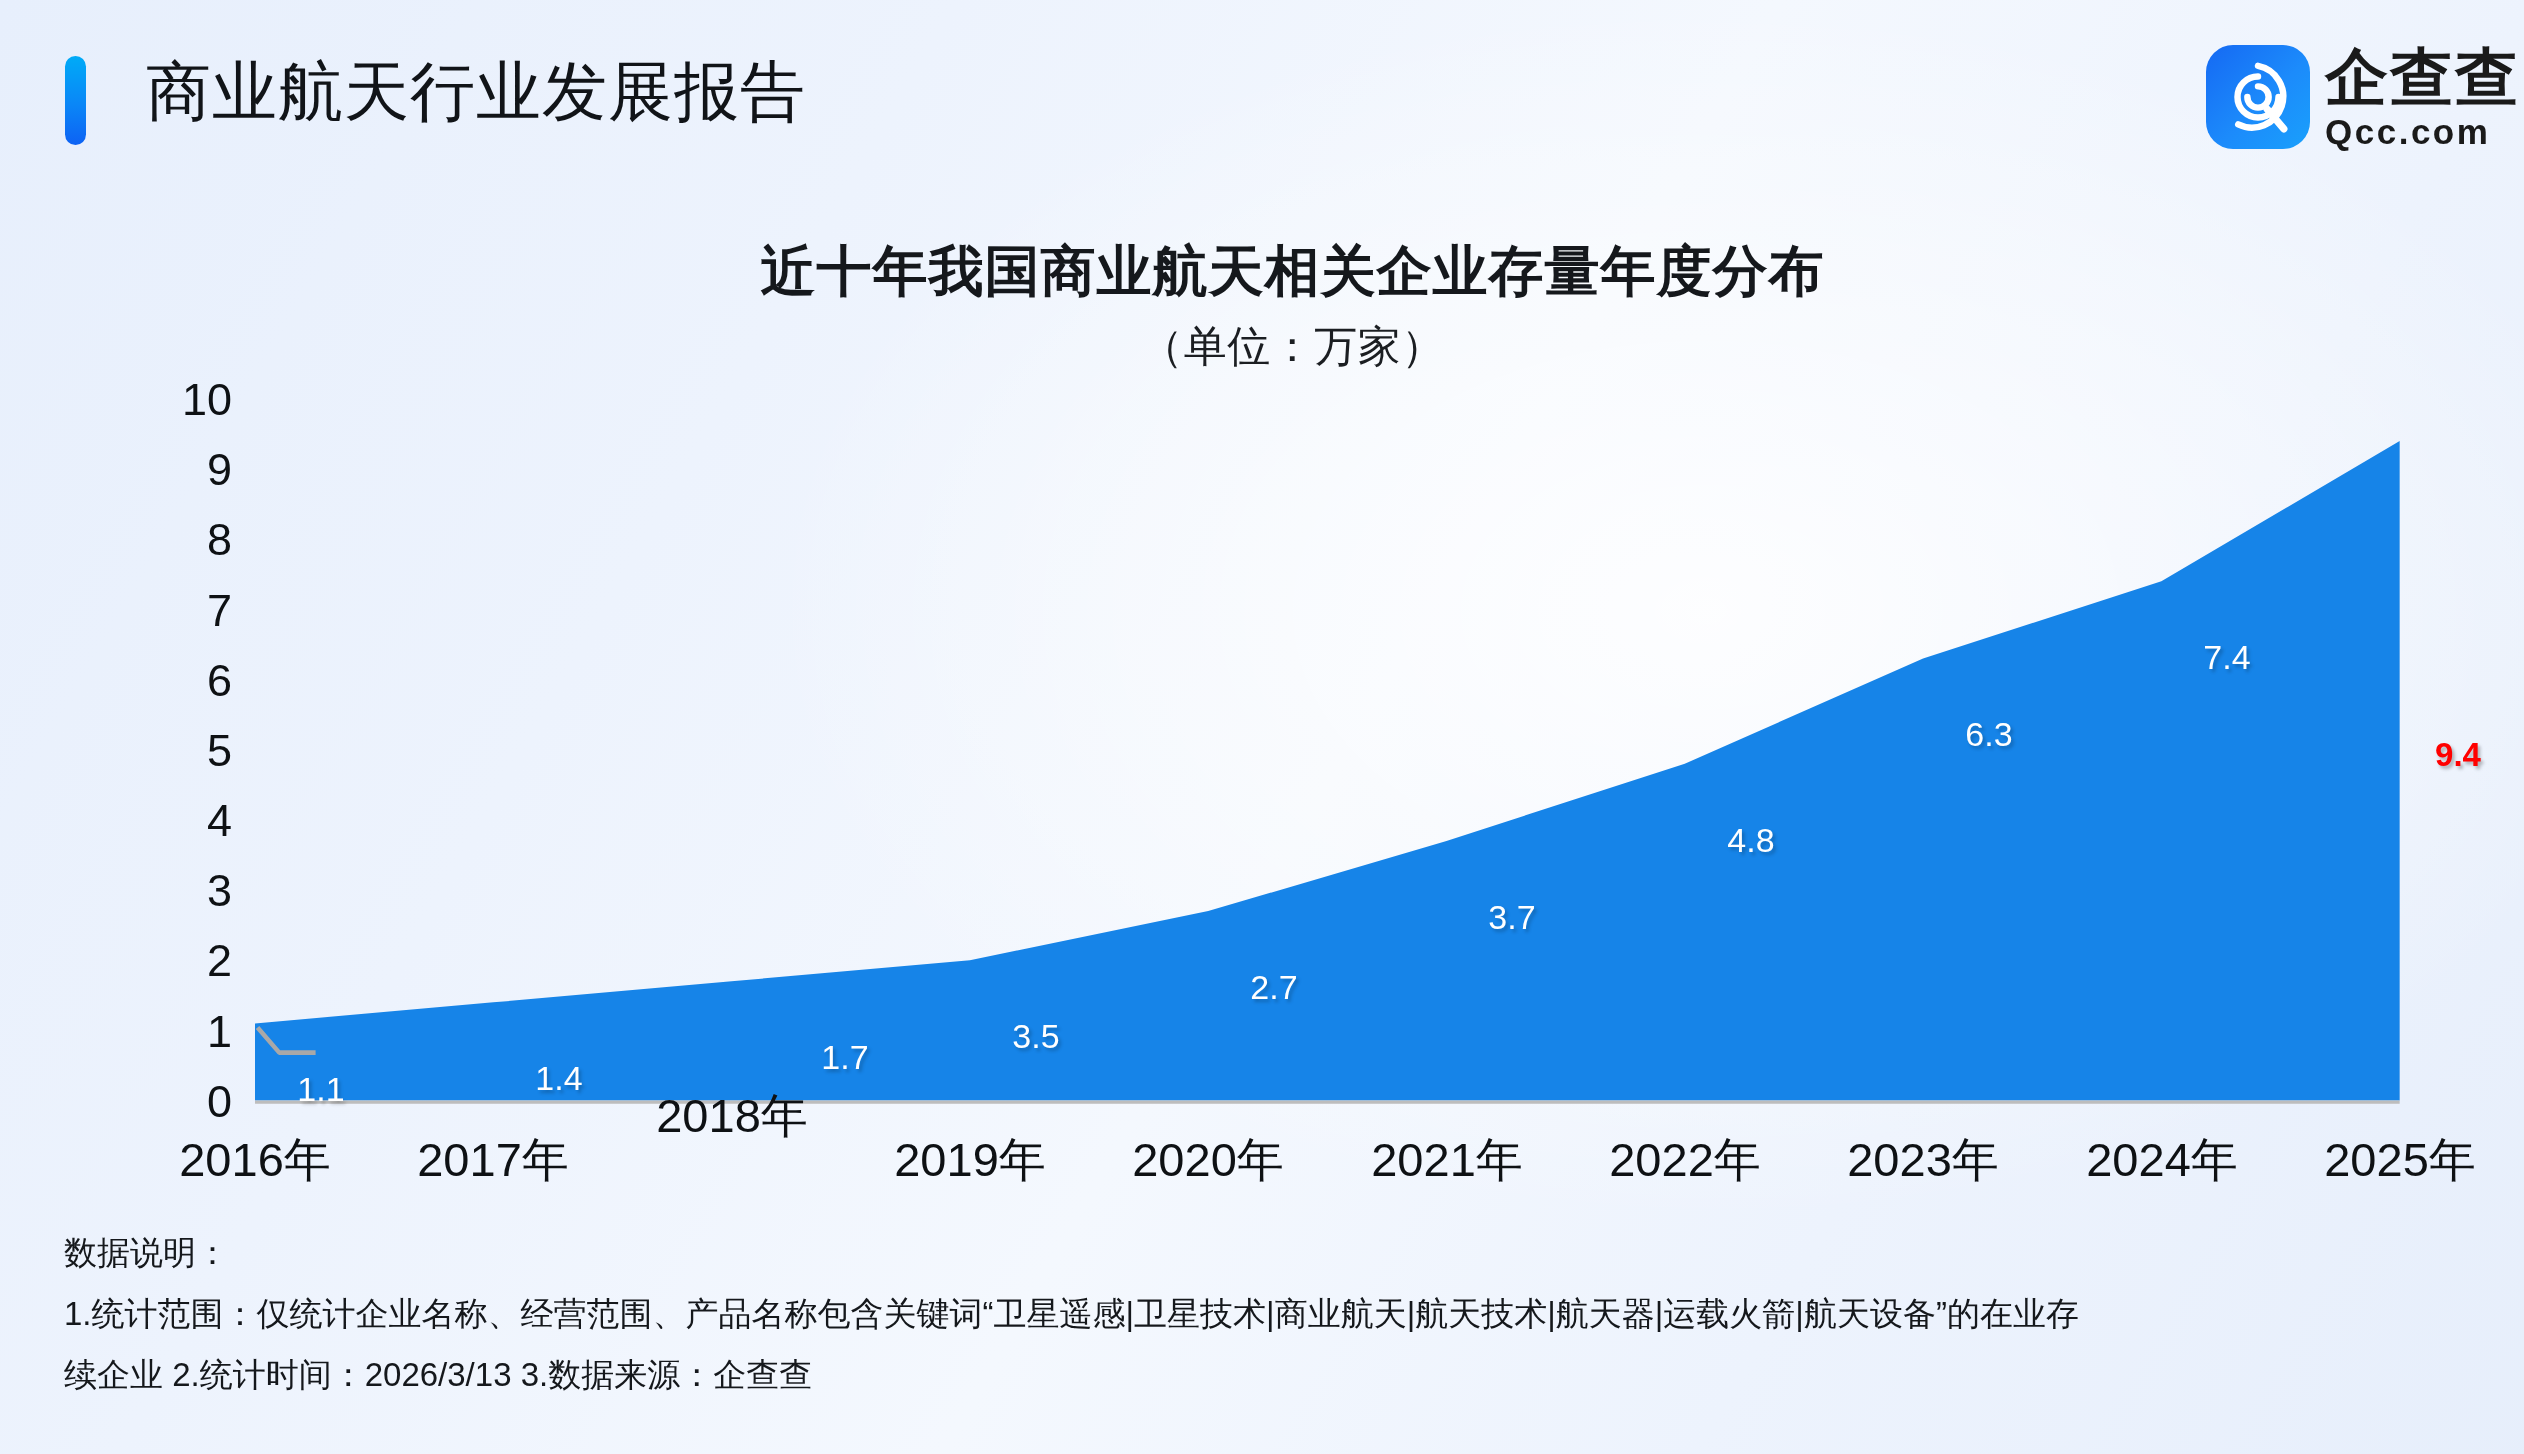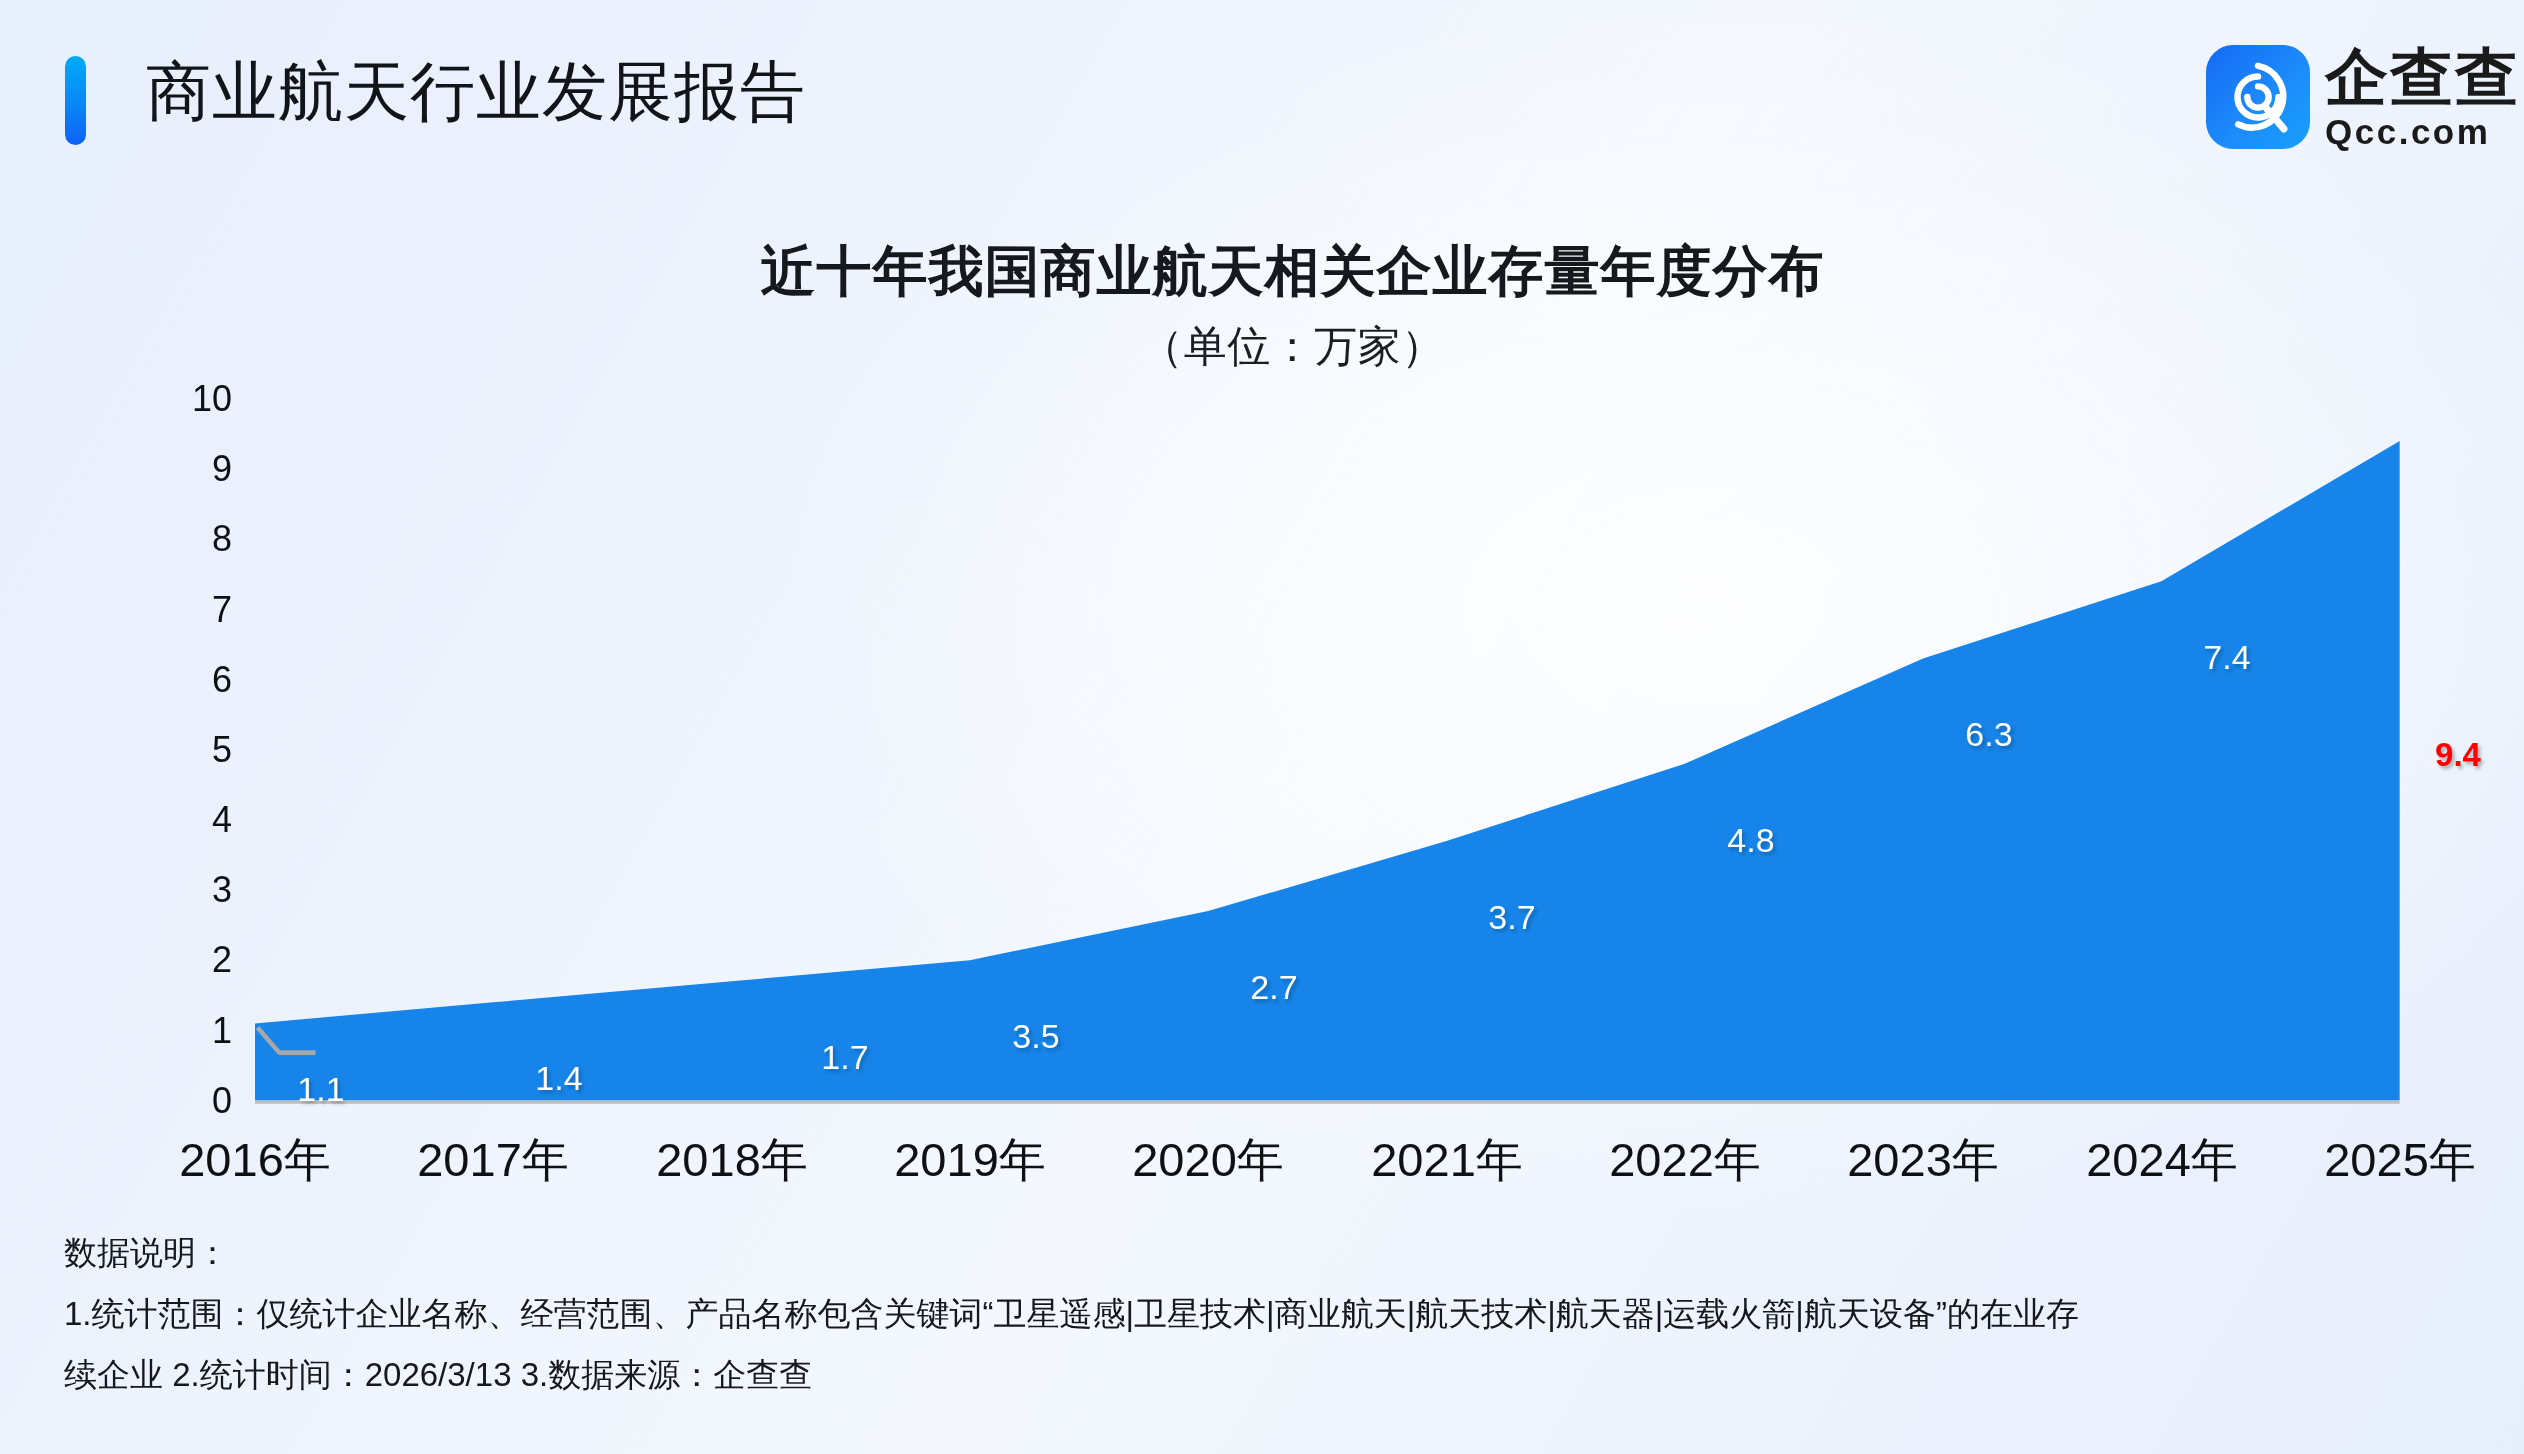--- a/index.html
+++ b/index.html
@@ -51,21 +51,21 @@
     position:absolute;left:0;top:318px;width:2585px;text-align:center;
     font-size:43px;font-weight:normal;color:#1B1E22;letter-spacing:0.5px;
   }
 
   
   #plot{position:absolute;left:0;top:0;width:2585px;height:1454px;}
   #plot-svg{position:absolute;left:0;top:0;}
 
   .y-tick{
     position:absolute;width:91px;text-align:right;
-    font-size:36px;color:#0E1114;line-height:1;
+    font-size:45px;color:#0E1114;line-height:1;
     transform:translateY(-50%);
   }
   .x-tick{
     position:absolute;width:222px;text-align:center;
     font-size:47px;color:#0E1114;line-height:1;
   }
   .data-label{
     position:absolute;font-size:34px;line-height:1;white-space:nowrap;
     transform:translate(-50%,-50%);
   }
@@ -130,21 +130,21 @@
         <div class="y-tick" style="left: 141px; top: 750px;">5</div>
         <div class="y-tick" style="left: 141px; top: 820px;">4</div>
         <div class="y-tick" style="left: 141px; top: 890px;">3</div>
         <div class="y-tick" style="left: 141px; top: 960px;">2</div>
         <div class="y-tick" style="left: 141px; top: 1031px;">1</div>
         <div class="y-tick" style="left: 141px; top: 1101px;">0</div>
       </div>
     <div id="x-ticks">
         <div class="x-tick" style="left: 144px; top: 1136px;">2016年</div>
         <div class="x-tick" style="left: 382px; top: 1136px;">2017年</div>
-        <div class="x-tick" style="left: 621px; top: 1136px;">2018年</div>
+        <div class="x-tick" style="left: 621px; top: 1092px;">2018年</div>
         <div class="x-tick" style="left: 859px; top: 1136px;">2019年</div>
         <div class="x-tick" style="left: 1097px; top: 1136px;">2020年</div>
         <div class="x-tick" style="left: 1336px; top: 1136px;">2021年</div>
         <div class="x-tick" style="left: 1574px; top: 1136px;">2022年</div>
         <div class="x-tick" style="left: 1812px; top: 1136px;">2023年</div>
         <div class="x-tick" style="left: 2051px; top: 1136px;">2024年</div>
         <div class="x-tick" style="left: 2289px; top: 1136px;">2025年</div>
       </div>
     <div id="data-labels">
         <div class="data-label normal" style="left: 321px; top: 1041px; margin-top: 48px;">1.1</div>

